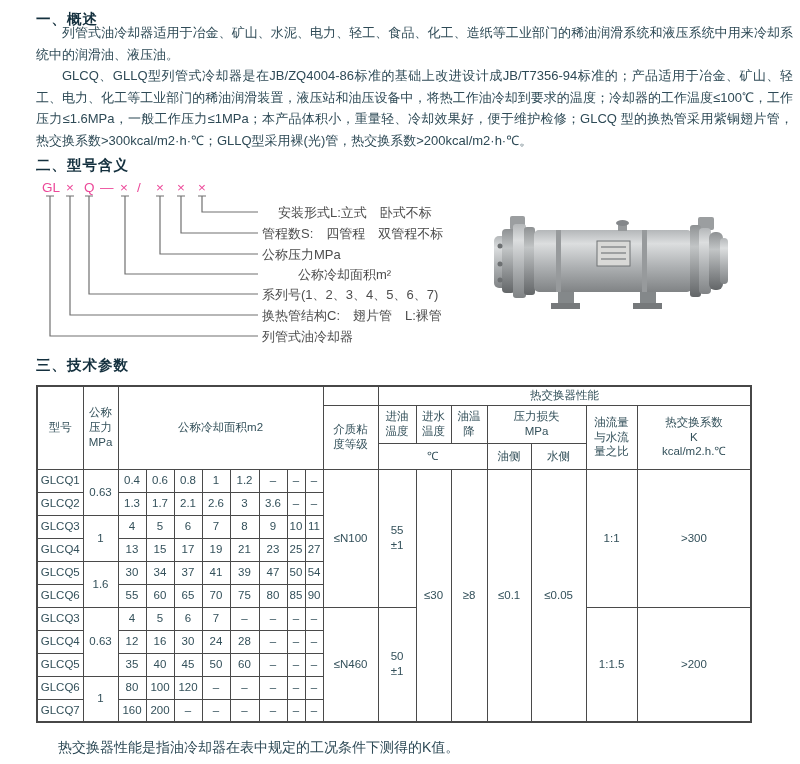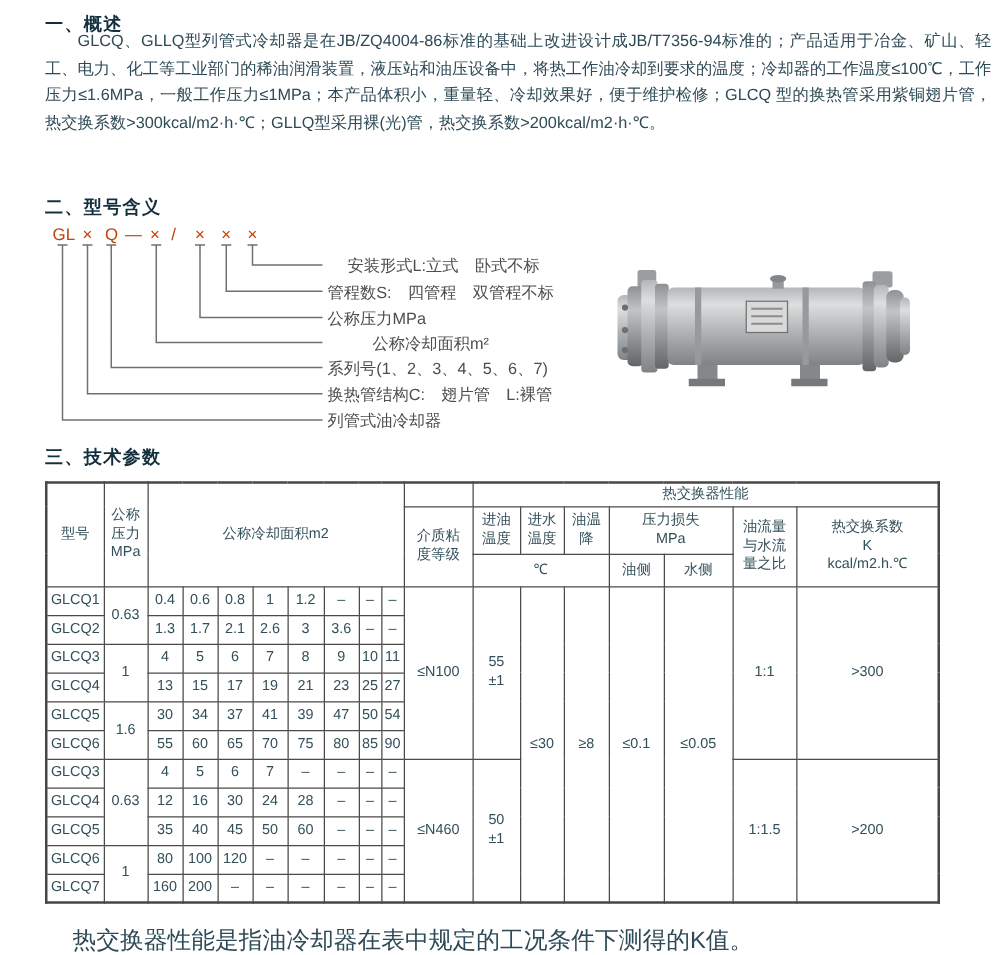--- a/index.html
+++ b/index.html
@@ -14,21 +14,21 @@
   #heading-overview{top:10px;}
   #heading-model{top:156px;}
   #heading-params{top:356px;}
   .paras{
     position:absolute;left:36px;top:22px;width:757px;
     font-size:13px;line-height:21.5px;text-align:justify;color:#2e4a56;
   }
   .paras p{margin:0;text-indent:2em;}
   
   .code-char{
-    position:absolute;top:180px;font-size:13.5px;color:#c2410c;white-space:nowrap;
+    position:absolute;top:180px;font-size:13.5px;color:#ec4899;white-space:nowrap;
   }
   #connector-svg{position:absolute;left:0;top:0;pointer-events:none;}
   .model-label{
     position:absolute;left:262px;font-size:13px;color:#4d4d4d;white-space:nowrap;
   }
   
   #photo{position:absolute;left:492px;top:214px;}
   
   #tech-table{
     position:absolute;left:36px;top:385px;width:714px;
@@ -38,31 +38,32 @@
   #tech-table td{
     border:1px solid #4a4a4a;text-align:center;vertical-align:middle;
     font-size:11.5px;line-height:1.3;padding:1px 0;white-space:pre-line;
     color:#33505a;overflow:hidden;
   }
   #tech-table tr.hr1{height:19px;}
   #tech-table tr.hr2{height:38px;}
   #tech-table tr.hr3{height:26px;}
   #tech-table tr.br{height:23px;}
   .note{
-    position:absolute;left:58px;top:739px;font-size:19px;color:#2e4a56;white-space:nowrap;
+    position:absolute;left:58px;top:739px;font-size:14px;color:#2e4a56;white-space:nowrap;
   }
 </style>
 </head>
 <body>
 
 <div class="page">
 
   <div id="heading-overview" class="heading">一、概述</div>
 
   <div class="paras">
+    <p>列管式油冷却器适用于冶金、矿山、水泥、电力、轻工、食品、化工、造纸等工业部门的稀油润滑系统和液压系统中用来冷却系统中的润滑油、液压油。</p>
     <p>GLCQ、GLLQ型列管式冷却器是在JB/ZQ4004-86标准的基础上改进设计成JB/T7356-94标准的；产品适用于冶金、矿山、轻工、电力、化工等工业部门的稀油润滑装置，液压站和油压设备中，将热工作油冷却到要求的温度；冷却器的工作温度≤100℃，工作压力≤1.6MPa，一般工作压力≤1MPa；本产品体积小，重量轻、冷却效果好，便于维护检修；GLCQ 型的换热管采用紫铜翅片管，热交换系数&gt;300kcal/m2·h·℃；GLLQ型采用裸(光)管，热交换系数&gt;200kcal/m2·h·℃。</p>
   </div>
 
   <div id="heading-model" class="heading">二、型号含义</div>
 
   <div id="model-code">
       <span class="code-char" style="left: 42px;">GL</span>
       <span class="code-char" style="left: 66px;">×</span>
       <span class="code-char" style="left: 84px;">Q</span>
       <span class="code-char" style="left: 100px;">—</span>

